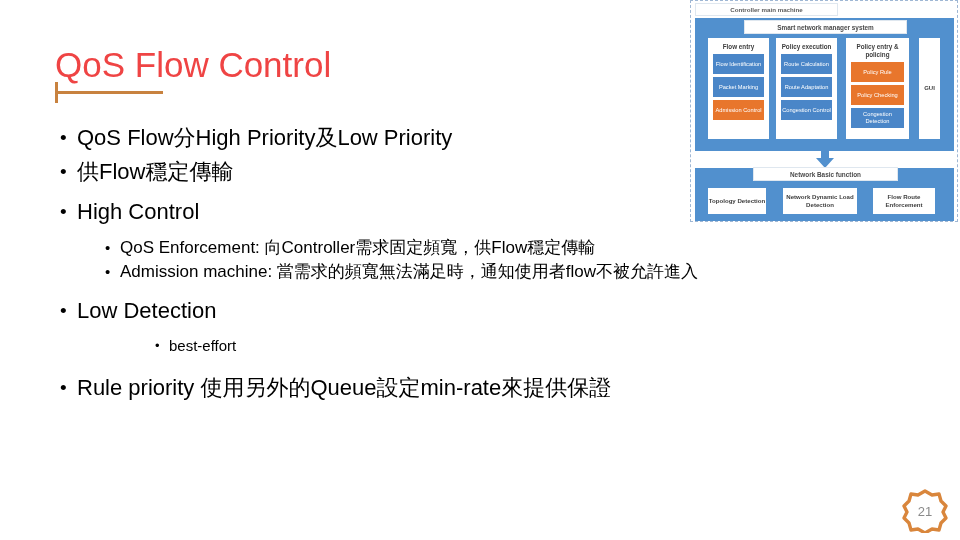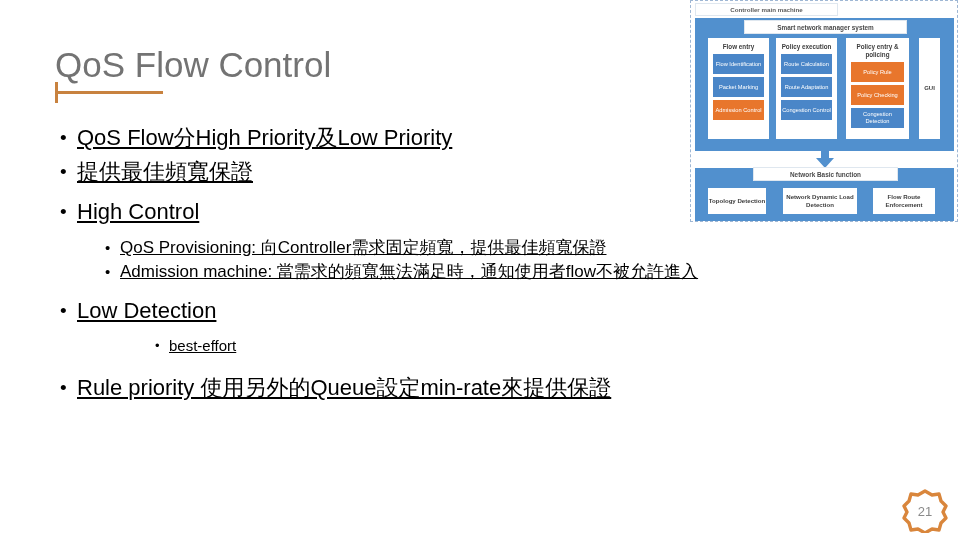--- a/index.html
+++ b/index.html
@@ -28,21 +28,21 @@
   .title-block {
     position: absolute;
     left: 55px;
     top: 44px;
     width: 600px;
   }
   .title-text {
     font-size: 35px;
     line-height: 42px;
     font-weight: 400;
-    color: #737373;
+    color: #ef4444;
     letter-spacing: 0px;
     white-space: nowrap;
   }
   .title-rule {
     position: absolute;
     left: 0px;
     top: 47px;
     width: 108px;
     height: 3px;
     background: #C8823F;
@@ -75,21 +75,20 @@
   }
   li.bullet > .bdot {
     position: absolute;
     left: 0;
     top: 0;
     width: 14px;
     text-align: left;
   }
   li.bullet > .btext {
     display: block;
-    text-decoration: underline;
   }
 
   
   .l1 {
     font-size: 22px;
     line-height: 32px;
     padding-left: 0px;
     margin-bottom: 2px;
   }
   .l1 > .bdot { font-size: 19px; line-height: 32px; }
@@ -305,35 +304,35 @@
   <div class="body-block">
     <ul class="lv">
 
       <li class="bullet l1">
         <span class="bdot">•</span>
         <span class="btext">QoS Flow分High Priority及Low Priority</span>
       </li>
 
       <li class="bullet l1">
         <span class="bdot">•</span>
-        <span class="btext">提供最佳頻寬保證</span>
+        <span class="btext">供Flow穩定傳輸</span>
       </li>
 
       <div class="sp-sm"></div>
 
       <li class="bullet l1">
         <span class="bdot">•</span>
         <span class="btext">High Control</span>
       </li>
 
       <div class="sp-sm"></div>
 
       <li class="bullet l2">
         <span class="bdot">•</span>
-        <span class="btext">QoS Provisioning: 向Controller需求固定頻寬，提供最佳頻寬保證</span>
+        <span class="btext">QoS Enforcement: 向Controller需求固定頻寬，供Flow穩定傳輸</span>
       </li>
 
       <li class="bullet l2">
         <span class="bdot">•</span>
         <span class="btext">Admission machine: 當需求的頻寬無法滿足時，通知使用者flow不被允許進入</span>
       </li>
 
       <div class="sp-md"></div>
 
       <li class="bullet l1">

